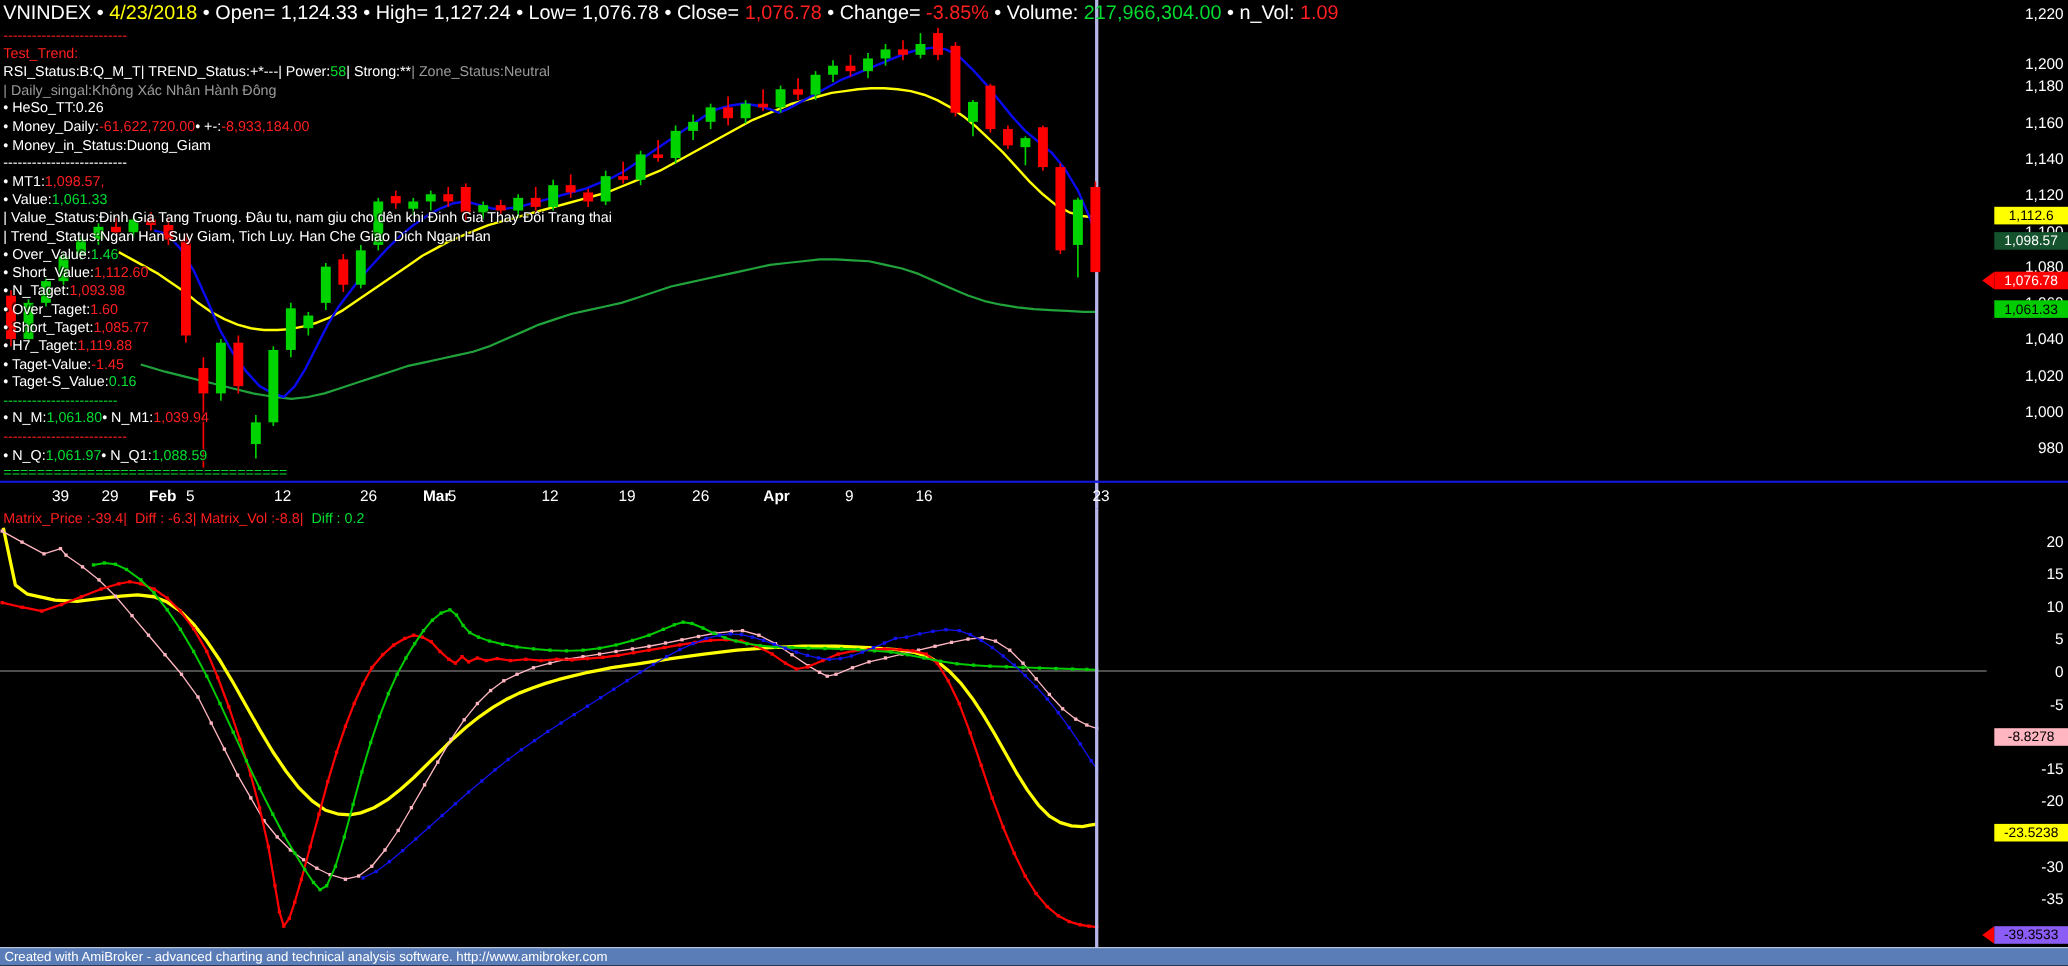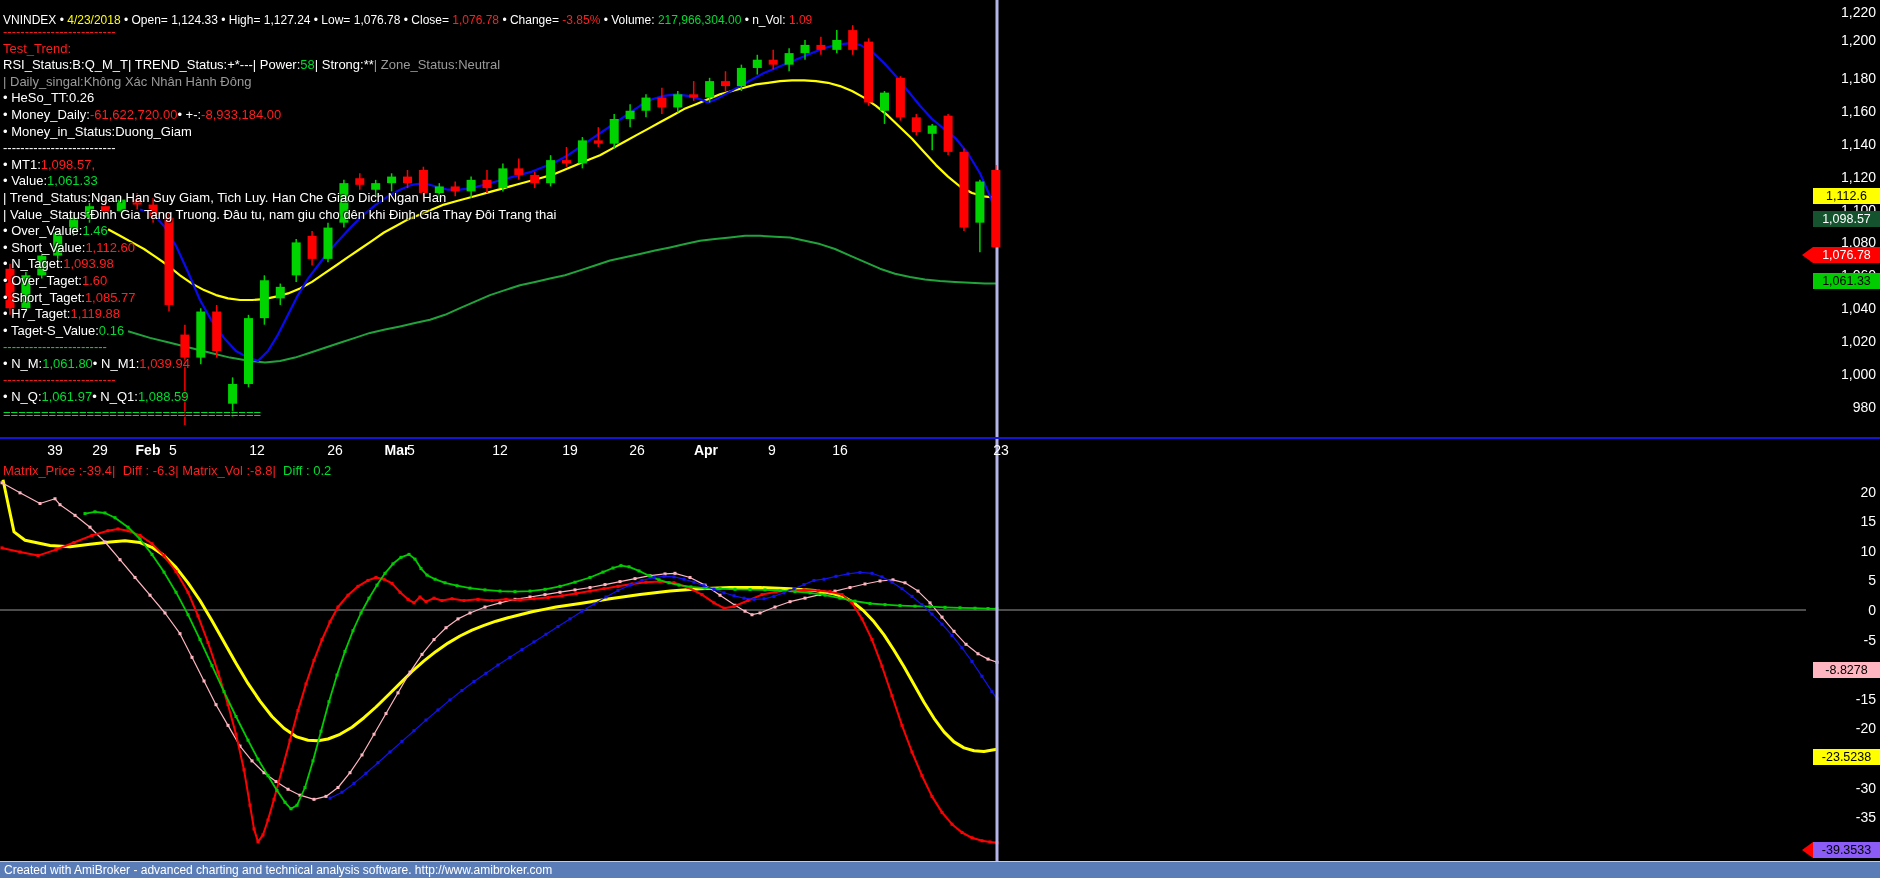--- a/index.html
+++ b/index.html
@@ -1,19 +1,19 @@
 <!DOCTYPE html>
 <html><head>
 <meta charset="utf-8">
 <style>
   html,body{margin:0;padding:0;background:#000;}
   #screen{position:relative;width:1880px;height:878px;background:#000;overflow:hidden;
           font-family:"Liberation Sans",sans-serif;}
   #chart-svg{position:absolute;left:0;top:0;}
-  .title-row{position:absolute;left:3px;top:13px;font-size:12px;white-space:pre;z-index:20;}
+  .title-row{position:absolute;left:3px;top:1px;font-size:18px;white-space:pre;z-index:20;}
   .indicator-block{position:absolute;left:3px;top:24px;z-index:20;}
   .indicator-block .iline{height:16.6px;line-height:16.6px;font-size:13px;white-space:pre;
      text-shadow:1px 1px 1px #000,-1px -1px 1px #000;}
   .seg-w{color:#ffffff;} .seg-y{color:#ffff00;} .seg-r{color:#ff1f1f;}
   .seg-g{color:#00dd30;} .seg-gy{color:#9a9a9a;}
   .axis-label{position:absolute;right:4px;width:70px;text-align:right;color:#fff;
      font-size:14px;height:16px;line-height:16px;z-index:5;}
   .date-label{position:absolute;top:441px;width:44px;text-align:center;color:#fff;
      font-size:14px;height:18px;line-height:18px;z-index:5;}
   .date-label.bold{font-weight:bold;}
@@ -491,38 +491,39 @@
       <div class="iline"><span class="seg-r">--------------------------</span></div>
       <div class="iline"><span class="seg-r">Test_Trend:</span></div>
       <div class="iline"><span class="seg-w">RSI_Status:B:Q_M_T| TREND_Status:+*---| Power:</span><span class="seg-g">58</span><span class="seg-w">| Strong:**</span><span class="seg-gy">| Zone_Status:Neutral</span></div>
       <div class="iline"><span class="seg-gy">| Daily_singal:Không Xác Nhân Hành Đông</span></div>
       <div class="iline"><span class="seg-w">• HeSo_TT:0.26</span></div>
       <div class="iline"><span class="seg-w">• Money_Daily:</span><span class="seg-r">-61,622,720.00</span><span class="seg-w">• +-:</span><span class="seg-r">-8,933,184.00</span></div>
       <div class="iline"><span class="seg-w">• Money_in_Status:Duong_Giam</span></div>
       <div class="iline"><span class="seg-w">--------------------------</span></div>
       <div class="iline"><span class="seg-w">• MT1:</span><span class="seg-r">1,098.57,</span></div>
       <div class="iline"><span class="seg-w">• Value:</span><span class="seg-g">1,061.33</span></div>
+      <div class="iline"><span class="seg-w">| Value_Status:Đinh Gia Tang Truong. Đâu tu, nam giu cho dên khi Đinh Gia Thay Đôi Trang thai</span></div>
       <div class="iline"><span class="seg-w">| Trend_Status:Ngan Han Suy Giam, Tich Luy. Han Che Giao Dich Ngan Han</span></div>
-      <div class="iline"><span class="seg-w">| Value_Status:Đinh Gia Tang Truong. Đâu tu, nam giu cho dên khi Đinh Gia Thay Đôi Trang thai</span></div>
       <div class="iline"><span class="seg-w">• Over_Value:</span><span class="seg-g">1.46</span></div>
       <div class="iline"><span class="seg-w">• Short_Value:</span><span class="seg-r">1,112.60</span></div>
       <div class="iline"><span class="seg-w">• N_Taget:</span><span class="seg-r">1,093.98</span></div>
       <div class="iline"><span class="seg-w">• Over_Taget:</span><span class="seg-r">1.60</span></div>
       <div class="iline"><span class="seg-w">• Short_Taget:</span><span class="seg-r">1,085.77</span></div>
       <div class="iline"><span class="seg-w">• H7_Taget:</span><span class="seg-r">1,119.88</span></div>
+      <div class="iline"><span class="seg-w">• Taget-Value:</span><span class="seg-r">-1.45</span></div>
       <div class="iline"><span class="seg-w">• Taget-S_Value:</span><span class="seg-g">0.16</span></div>
       <div class="iline"><span class="seg-g">------------------------</span></div>
       <div class="iline"><span class="seg-w">• N_M:</span><span class="seg-g">1,061.80</span><span class="seg-w">• N_M1:</span><span class="seg-r">1,039.94</span></div>
       <div class="iline"><span class="seg-r">--------------------------</span></div>
       <div class="iline"><span class="seg-w">• N_Q:</span><span class="seg-g">1,061.97</span><span class="seg-w">• N_Q1:</span><span class="seg-g">1,088.59</span></div>
       <div class="iline"><span class="seg-g">==================================</span></div>
     </div>
 <div id="price-axis">
       <div class="axis-label" style="top: 4px;">1,220</div>
-      <div class="axis-label" style="top: 32px;">1,200</div>
+      <div class="axis-label" style="top: 50px;">1,200</div>
       <div class="axis-label" style="top: 69.8332px;">1,180</div>
       <div class="axis-label" style="top: 102.75px;">1,160</div>
       <div class="axis-label" style="top: 135.666px;">1,140</div>
       <div class="axis-label" style="top: 168.583px;">1,120</div>
       <div class="axis-label" style="top: 201.5px;">1,100</div>
       <div class="axis-label" style="top: 234.416px;">1,080</div>
       <div class="axis-label" style="top: 267.333px;">1,060</div>
       <div class="axis-label" style="top: 300.249px;">1,040</div>
       <div class="axis-label" style="top: 333.166px;">1,020</div>
       <div class="axis-label" style="top: 366.083px;">1,000</div>

